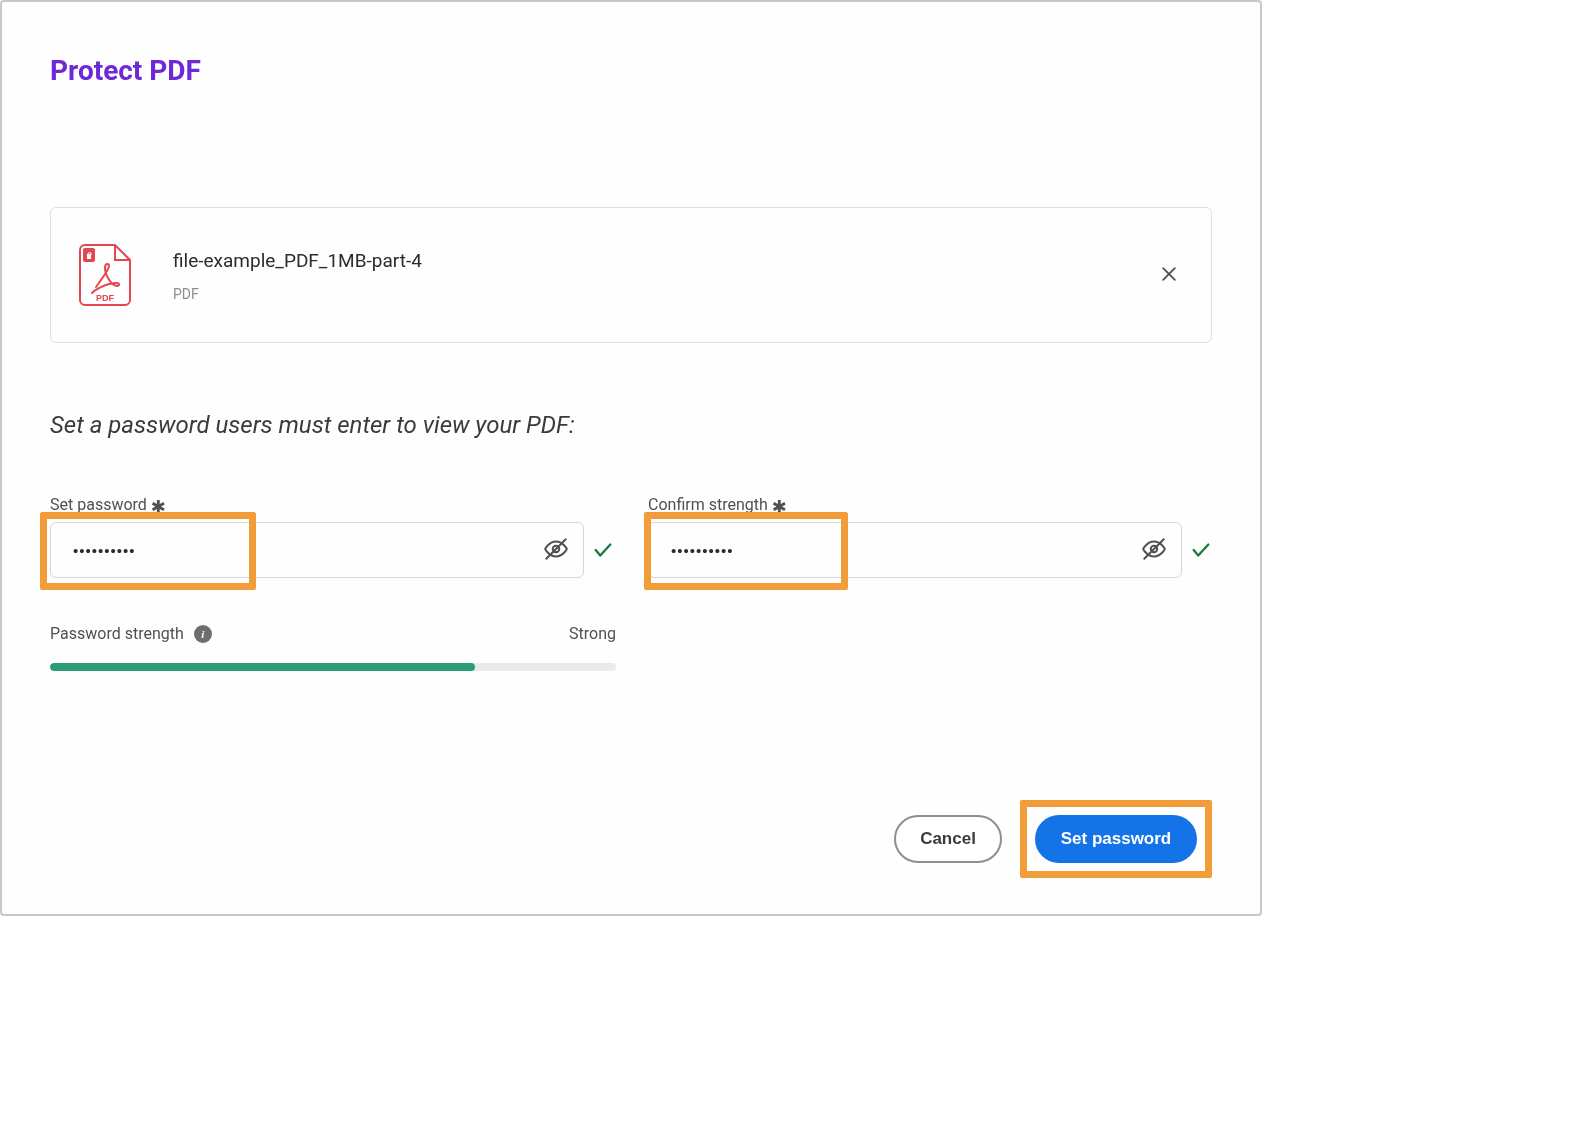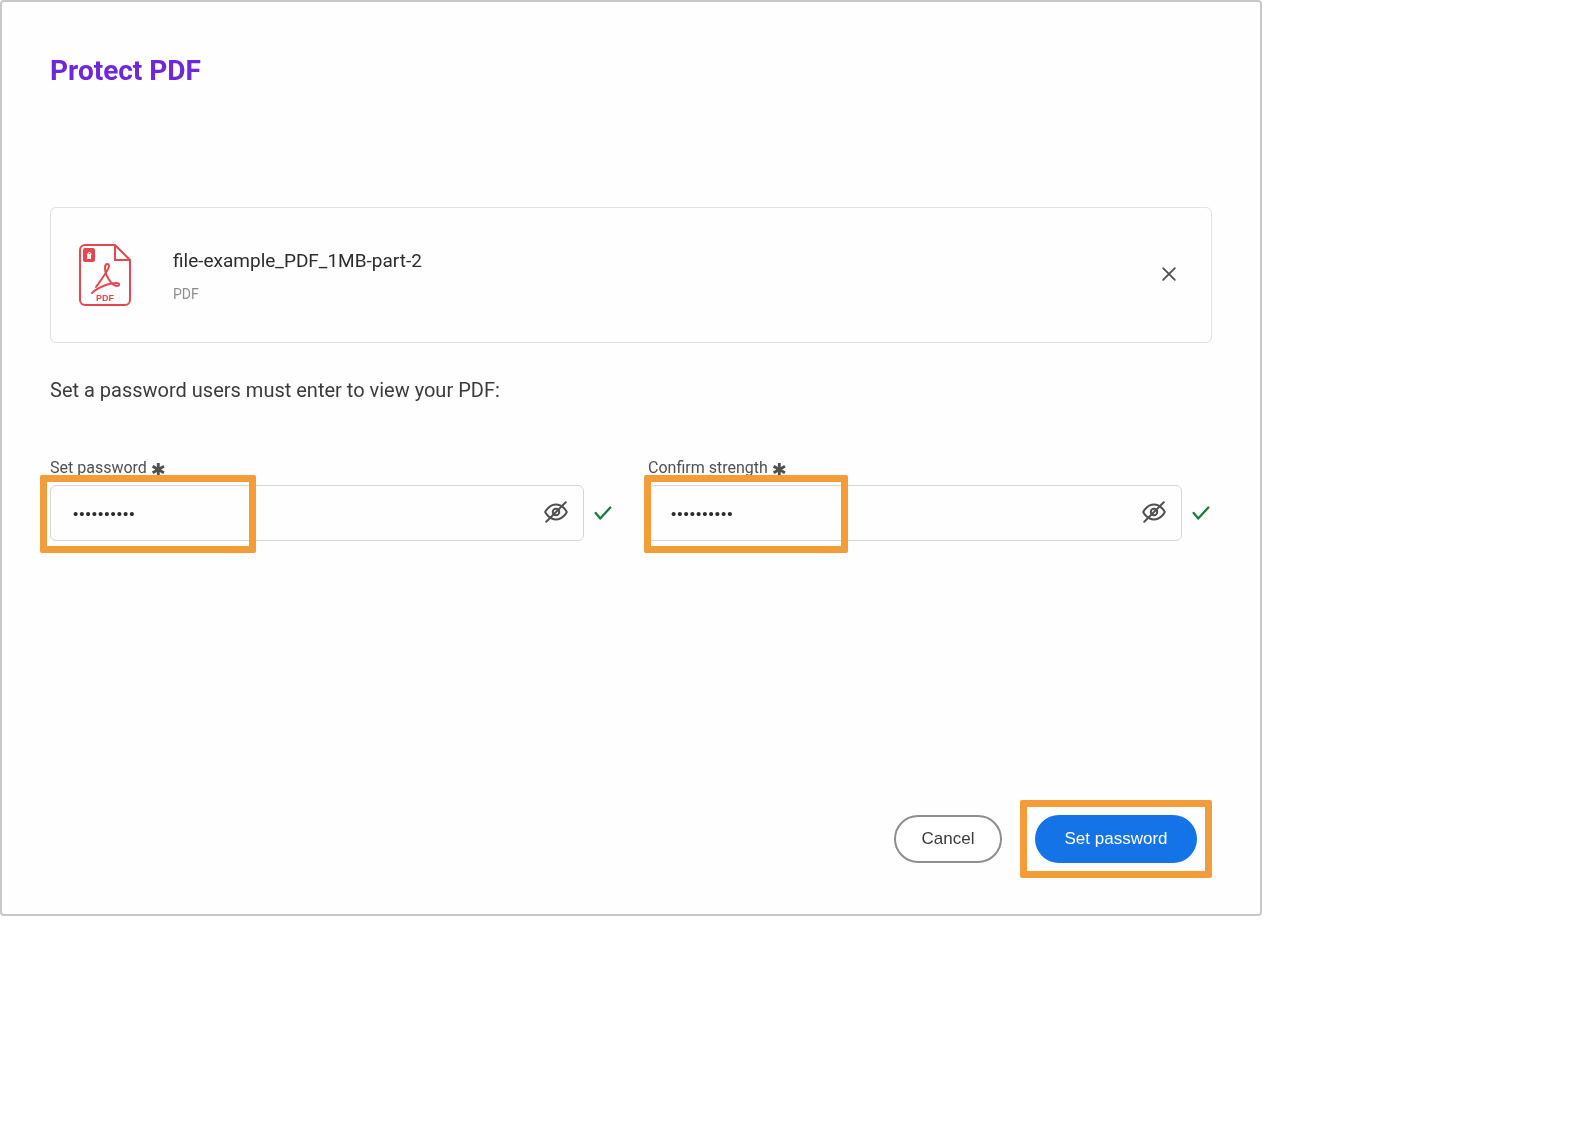--- a/index.html
+++ b/index.html
@@ -44,23 +44,24 @@
   .file-icon svg { display: block; }
   .file-meta { flex: 1; }
   .file-name { font-size: 19px; color: #2c2c2c; }
   .file-type { font-size: 14px; color: #8e8e8e; margin-top: 14px; }
   .close-btn {
     background: none; border: none; cursor: pointer;
     color: #505050; padding: 4px;
   }
   .close-btn svg { width: 20px; height: 20px; }
   .instruction {
-    margin-top: 35px;
-    font-size: 20px;
+    margin-top: 68px;
+    font-size: 24px;
     color: #3b3b3b;
+    font-style: italic;
   }
   .fields {
     display: flex;
     gap: 34px;
     margin-top: 56px;
   }
   .field { flex: 1; position: relative; }
   .field-label {
     font-size: 16px;
     color: #505050;
@@ -169,21 +170,21 @@
     bottom: 36px;
     right: 48px;
     display: flex;
     gap: 18px;
     align-items: center;
   }
   .btn {
     height: 48px;
     border-radius: 24px;
     font-size: 17px;
-    font-weight: 400;
+    font-weight: 700;
     cursor: pointer;
     padding: 0 24px;
     display: inline-flex;
     align-items: center;
     justify-content: center;
   }
   .btn-cancel {
     background: #fff;
     color: #3b3b3b;
     border: 2px solid #8e8e8e;
@@ -215,21 +216,21 @@
           <path d="M6 1 H36 L51 16 V56 a5 5 0 0 1 -5 5 H6 a5 5 0 0 1 -5 -5 V6 a5 5 0 0 1 5 -5 Z" fill="#fff" stroke="#e34850" stroke-width="2"></path>
           <path d="M36 1 V16 H51" fill="none" stroke="#e34850" stroke-width="2"></path>
           <rect x="4" y="4" width="12" height="14" rx="2" fill="#e34850"></rect>
           <rect x="8" y="10" width="4" height="5" fill="#fff"></rect>
           <path d="M9 10 a1.5 1.5 0 0 1 3 0 v1" fill="none" stroke="#fff" stroke-width="1"></path>
           <path d="M17 43 C28 28 30 24 30 22 c0 -3 -4 -3 -4 2 c0 6 6 18 12 18 c3 0 3 -3 -1 -3 c-6 0 -18 4 -24 10" fill="none" stroke="#e34850" stroke-width="2" stroke-linecap="round"></path>
           <text x="26" y="57" text-anchor="middle" font-size="9" font-weight="700" fill="#e34850" font-family="Arial">PDF</text>
         </svg>
       </div>
       <div class="file-meta">
-        <div class="file-name">file-example_PDF_1MB-part-2</div>
+        <div class="file-name">file-example_PDF_1MB-part-4</div>
         <div class="file-type">PDF</div>
       </div>
       <button class="close-btn" aria-label="Remove file">
         <span>
           <svg viewBox="0 0 24 24" fill="none" stroke="currentColor" stroke-width="2.2" stroke-linecap="round">
             <line x1="5" y1="5" x2="19" y2="19"></line>
             <line x1="19" y1="5" x2="5" y2="19"></line>
           </svg>
         </span>
       </button>
@@ -286,20 +287,32 @@
           <span class="check-icon">
             <svg viewBox="0 0 24 24" fill="none" stroke="currentColor" stroke-linecap="round" stroke-linejoin="round">
               <polyline points="4 12 9 18 20 6"></polyline>
             </svg>
           </span>
         </div>
         <div class="highlight hl2"></div>
       </div>
     </div>
 
+    <div class="strength">
+      <div class="strength-top">
+        <div class="strength-label">
+          <span>Password strength</span>
+          <span class="info-icon">i</span>
+        </div>
+        <span>Strong</span>
+      </div>
+      <div class="strength-bar">
+        <div class="strength-fill" id="strength-fill" style="width: 75%;"></div>
+      </div>
+    </div>
   </div>
 
   <div class="footer">
     <button class="btn btn-cancel">Cancel</button>
     <div class="primary-highlight">
       <button class="btn btn-primary">Set password</button>
     </div>
   </div>
 </div>
 

